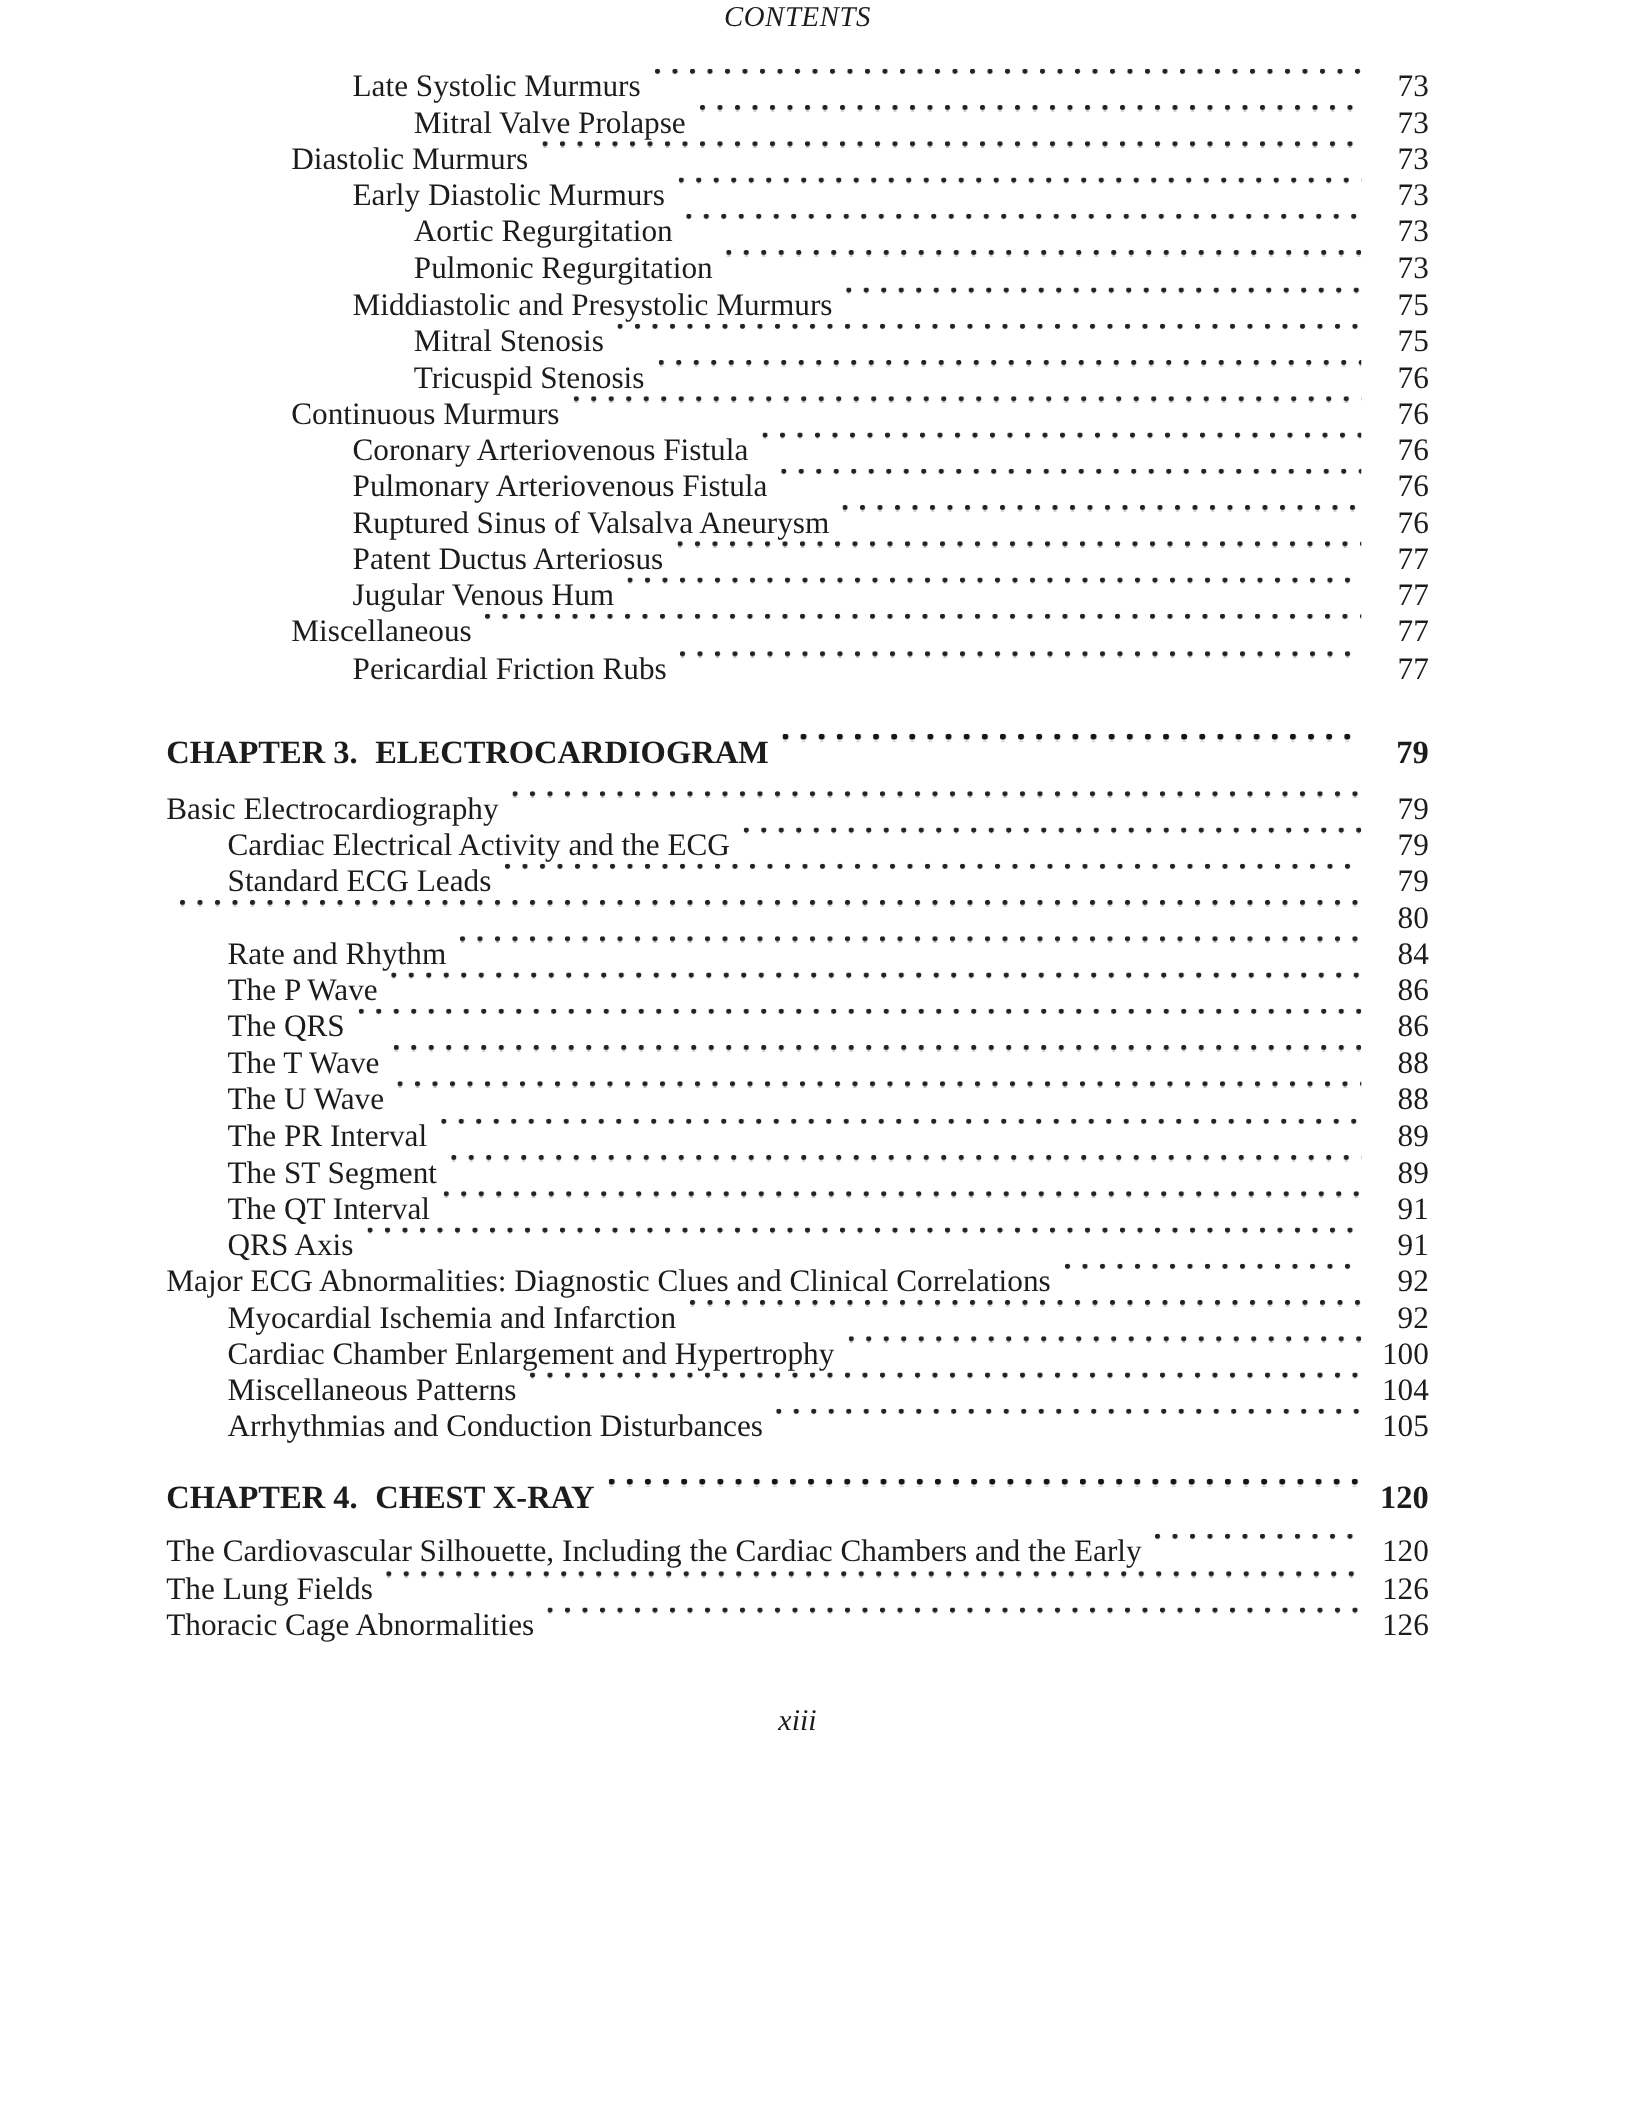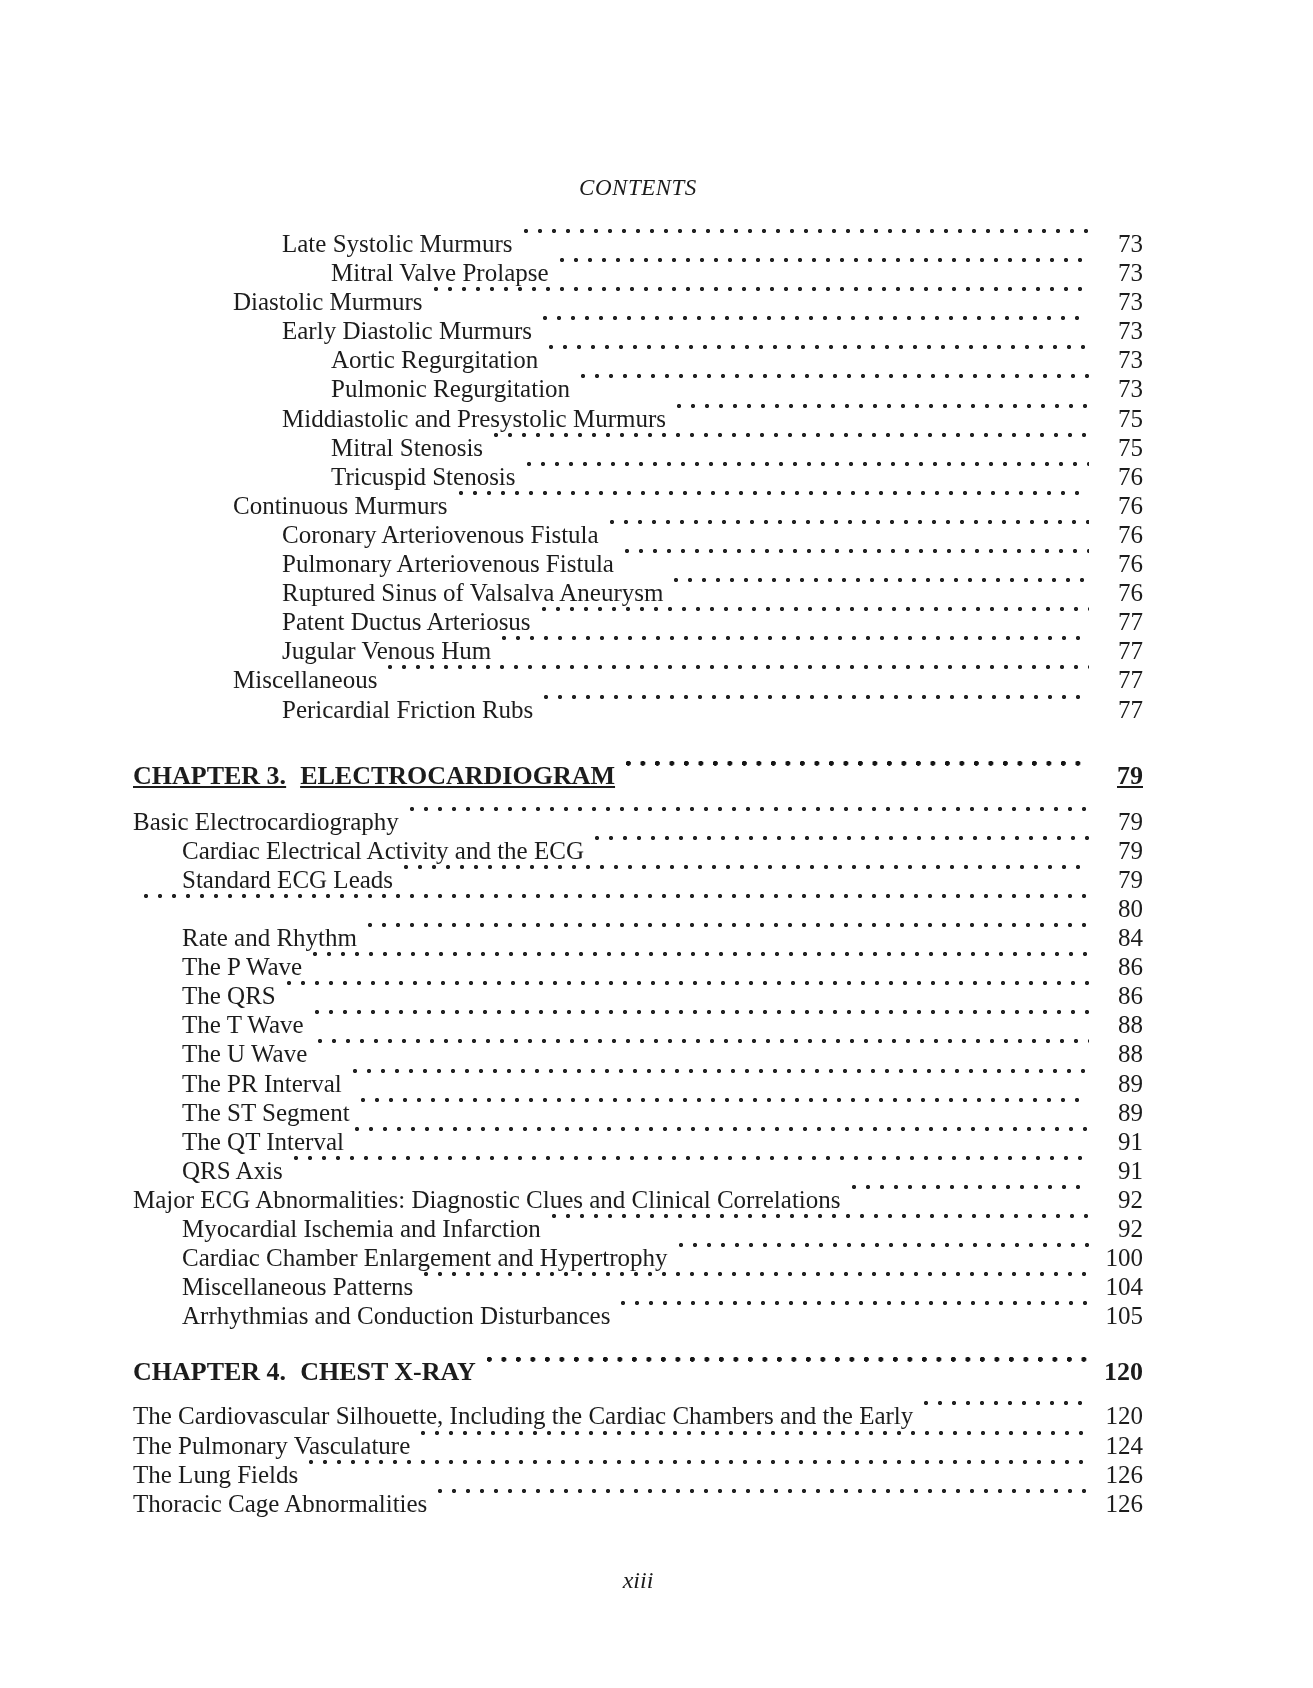--- a/index.html
+++ b/index.html
@@ -12,21 +12,20 @@
     height: 1688px;
     position: relative;
     font-family: "Liberation Serif", "DejaVu Serif", serif;
     color: #1c1c1c;
     overflow: hidden;
   }
   .page {
     position: relative;
     width: 1010px;
     margin-left: 133px;
-    padding-top: 174px;
   }
   .running-head {
     height: 28px;
     line-height: 28px;
     text-align: center;
     font-style: italic;
     font-weight: normal;
     font-size: 23px;
     letter-spacing: 0.5px;
     margin: 0;
@@ -65,21 +64,21 @@
   }
   .chapter {
     font-weight: bold;
     font-size: 26px;
   }
   .chapter .leader {
     background-image: radial-gradient(circle at 2.3px 2.3px, #151515 2.2px, rgba(0,0,0,0) 2.8px);
     background-size: 14.5px 6px;
     background-position: 4px bottom 6px;
   }
-  .sec-ch3 .chapter { margin-top: 37px; margin-bottom: 17px; text-decoration: underline; }
+  .sec-ch3 .chapter { margin-top: 37px; margin-bottom: 17px; }
   .sec-ch4 .chapter { margin-top: 27px; margin-bottom: 15px; }
   .ch-prefix { margin-right: 14px; }
   .page-folio {
     margin-top: 48px;
     height: 28px;
     line-height: 28px;
     text-align: center;
     font-style: italic;
     font-size: 24px;
   }
@@ -283,25 +282,20 @@
         <span class="lbl"><span class="ch-prefix">CHAPTER 4.</span><span class="ch-title">CHEST X-RAY</span></span>
           <span class="leader"></span>
           <span class="pg">120</span>
       </div>
       <div class="row" data-indent="0">
         <span class="lbl">The Cardiovascular Silhouette, Including the Cardiac Chambers and the Early</span>
           <span class="leader"></span>
           <span class="pg">120</span>
       </div>
       <div class="row" data-indent="0">
-        <span class="lbl">The Pulmonary Vasculature</span>
-          <span class="leader"></span>
-          <span class="pg">124</span>
-      </div>
-      <div class="row" data-indent="0">
         <span class="lbl">The Lung Fields</span>
           <span class="leader"></span>
           <span class="pg">126</span>
       </div>
       <div class="row" data-indent="0">
         <span class="lbl">Thoracic Cage Abnormalities</span>
           <span class="leader"></span>
           <span class="pg">126</span>
       </div>
     </div>

